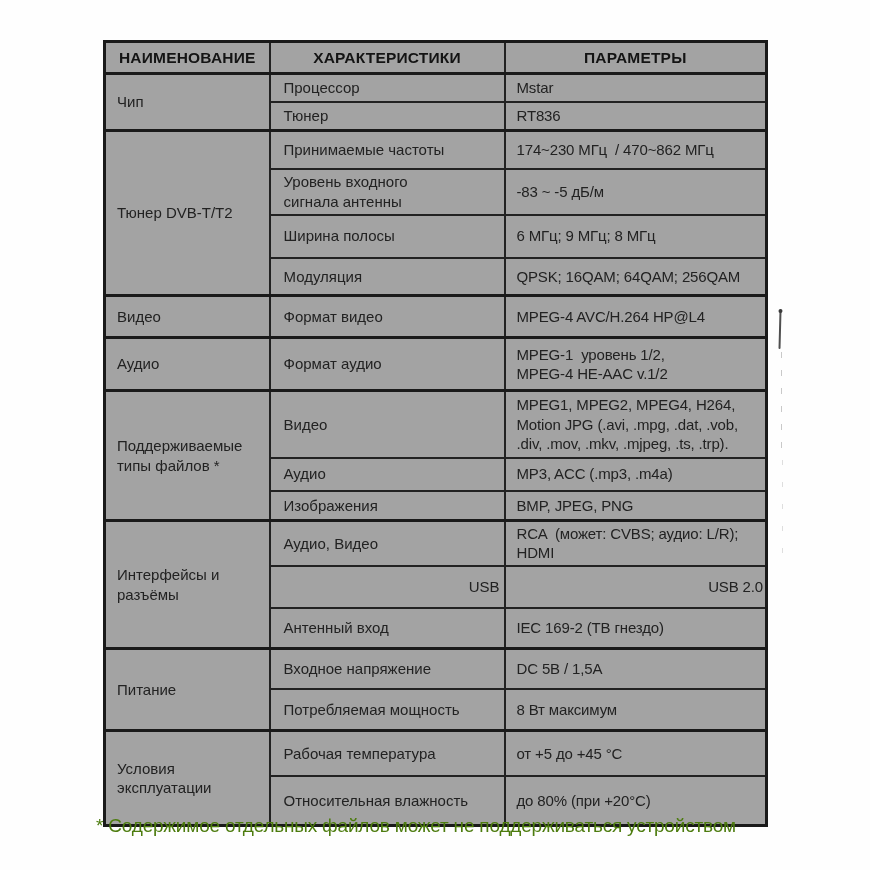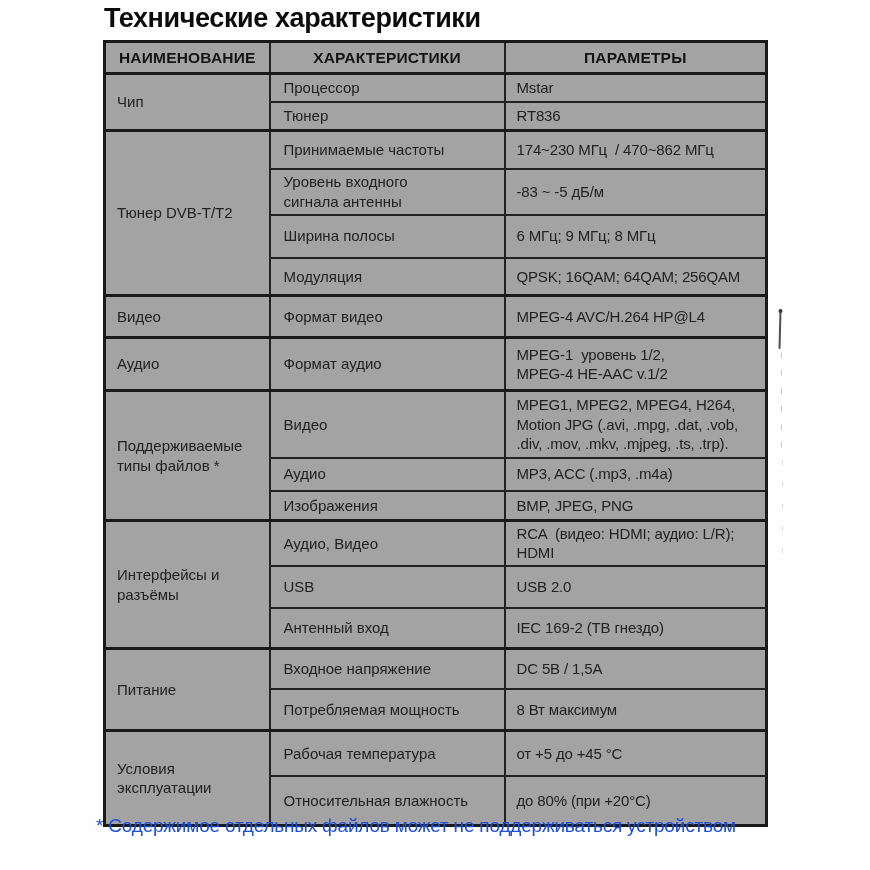--- a/index.html
+++ b/index.html
@@ -35,39 +35,38 @@
     font-size:15px; vertical-align:middle;
     line-height:1.28; white-space:pre-wrap;
     color:#222222;
   }
   td.name-cell  { padding:2px 4px 2px 11px; }
   td.char-cell  { padding:2px 4px 2px 13px; }
   td.param-cell { padding:2px 2px 2px 11px; font-size:14.5px; letter-spacing:-0.15px; }
   tr.section-start td { border-top:3px solid #1a1a1a; }
   .footnote {
     position:absolute; left:96px; top:815px; margin:0;
-    font-size:19px; color:#1d4ed8; white-space:nowrap;
+    font-size:19px; color:#4d7c0f; white-space:nowrap;
     letter-spacing:-0.2px;
     text-align:right;
   }
   
   .artifact { position:absolute; pointer-events:none; }
   .artifact.a1 { left:779px; top:311px; width:2px; height:38px; background:#4f4f4f; border-radius:2px; transform:rotate(1.5deg); }
   .artifact.a1::before { content:""; position:absolute; left:-1px; top:-2px; width:4px; height:4px; background:#3a3a3a; border-radius:50%; }
   .artifact.a2 { left:781px; top:352px; width:1px; height:100px;
     background:repeating-linear-gradient(#c9c9c9 0 6px, transparent 6px 18px); }
   .artifact.a3 { left:782px; top:460px; width:1px; height:100px;
     background:repeating-linear-gradient(#dedede 0 5px, transparent 5px 22px); }
 </style>
 </head>
 <body>
 
 <div class="page">
 
-  <h1 class="title">Технические характеристики</h1>
 
   <table class="spec">
     <colgroup>
       <col style="width:165px">
       <col style="width:235px">
       <col style="width:262px">
     </colgroup>
     <thead>
       <tr>
         <th>НАИМЕНОВАНИЕ</th>
@@ -127,23 +126,23 @@
           <td class="param-cell">MP3, ACC (.mp3, .m4a)</td>
         </tr>
         <tr style="height: 30px;">
           <td class="char-cell">Изображения</td>
           <td class="param-cell">BMP, JPEG, PNG</td>
         </tr>
         <tr class="section-start" style="height: 45px;">
           <td rowspan="3" class="name-cell">Интерфейсы и
 разъёмы</td>
           <td class="char-cell">Аудио, Видео</td>
-          <td class="param-cell">RCA  (видео: HDMI; аудио: L/R); HDMI</td>
+          <td class="param-cell">RCA  (может: CVBS; аудио: L/R); HDMI</td>
         </tr>
-        <tr style="height: 42px;">
+        <tr style="height: 42px; text-align: right;">
           <td class="char-cell">USB</td>
           <td class="param-cell">USB 2.0</td>
         </tr>
         <tr style="height: 41px;">
           <td class="char-cell">Антенный вход</td>
           <td class="param-cell">IEC 169-2 (ТВ гнездо)</td>
         </tr>
         <tr class="section-start" style="height: 40px;">
           <td rowspan="2" class="name-cell">Питание</td>
           <td class="char-cell">Входное напряжение</td>

